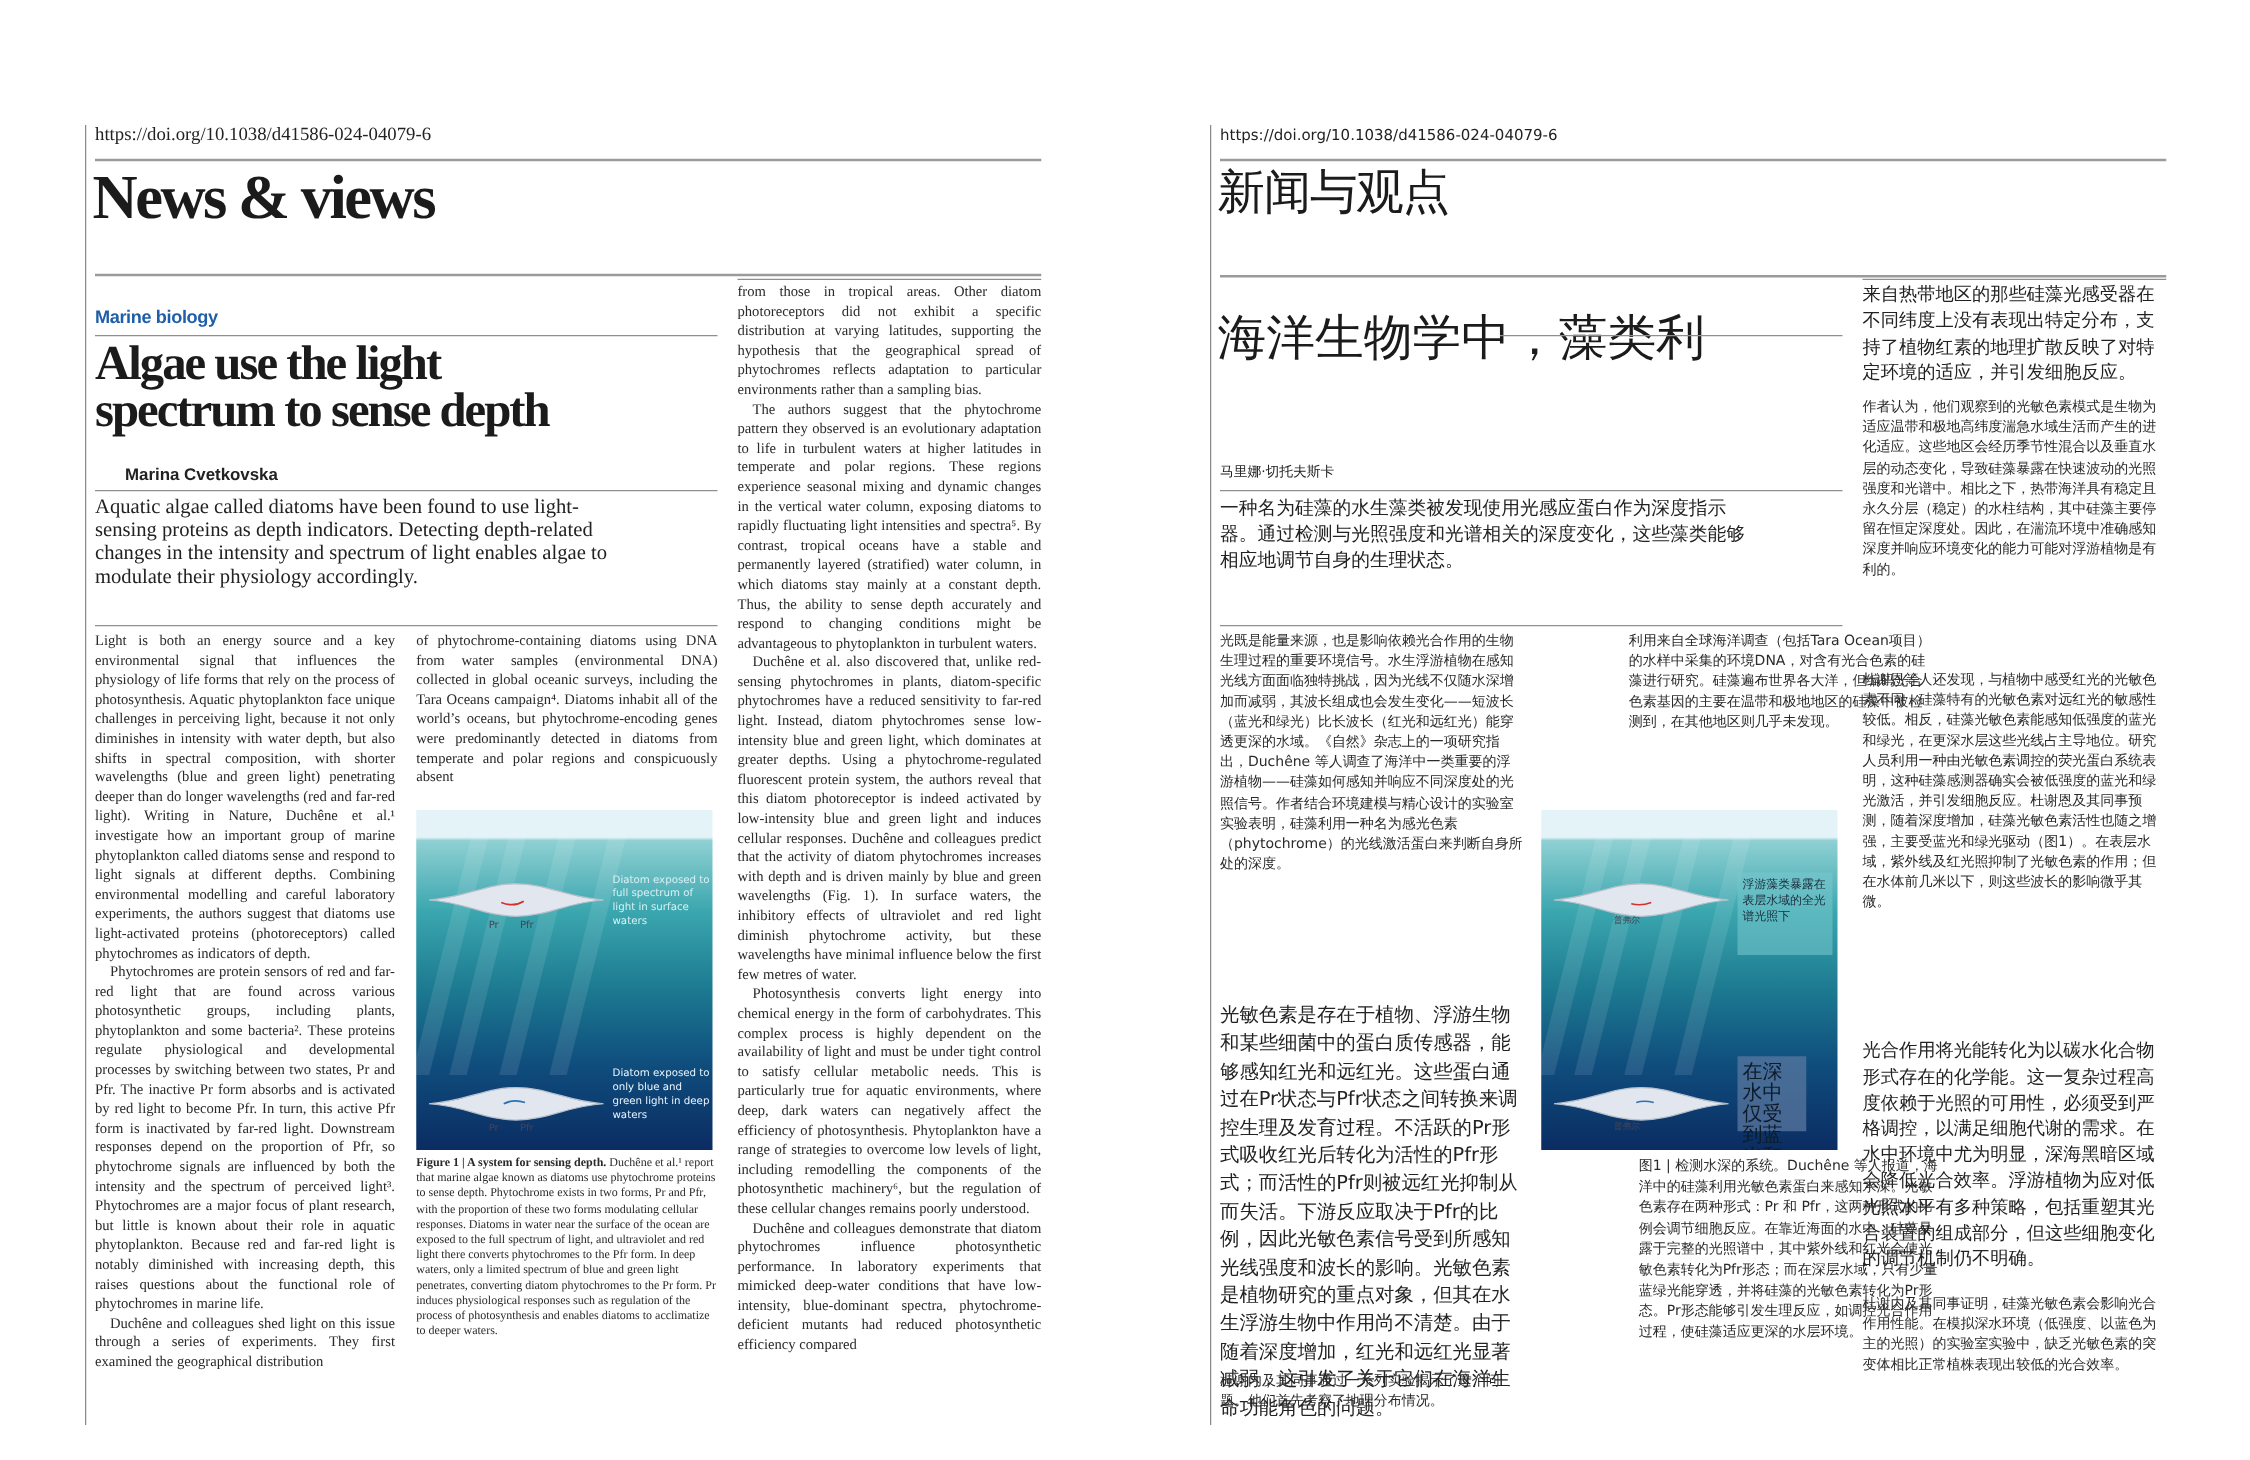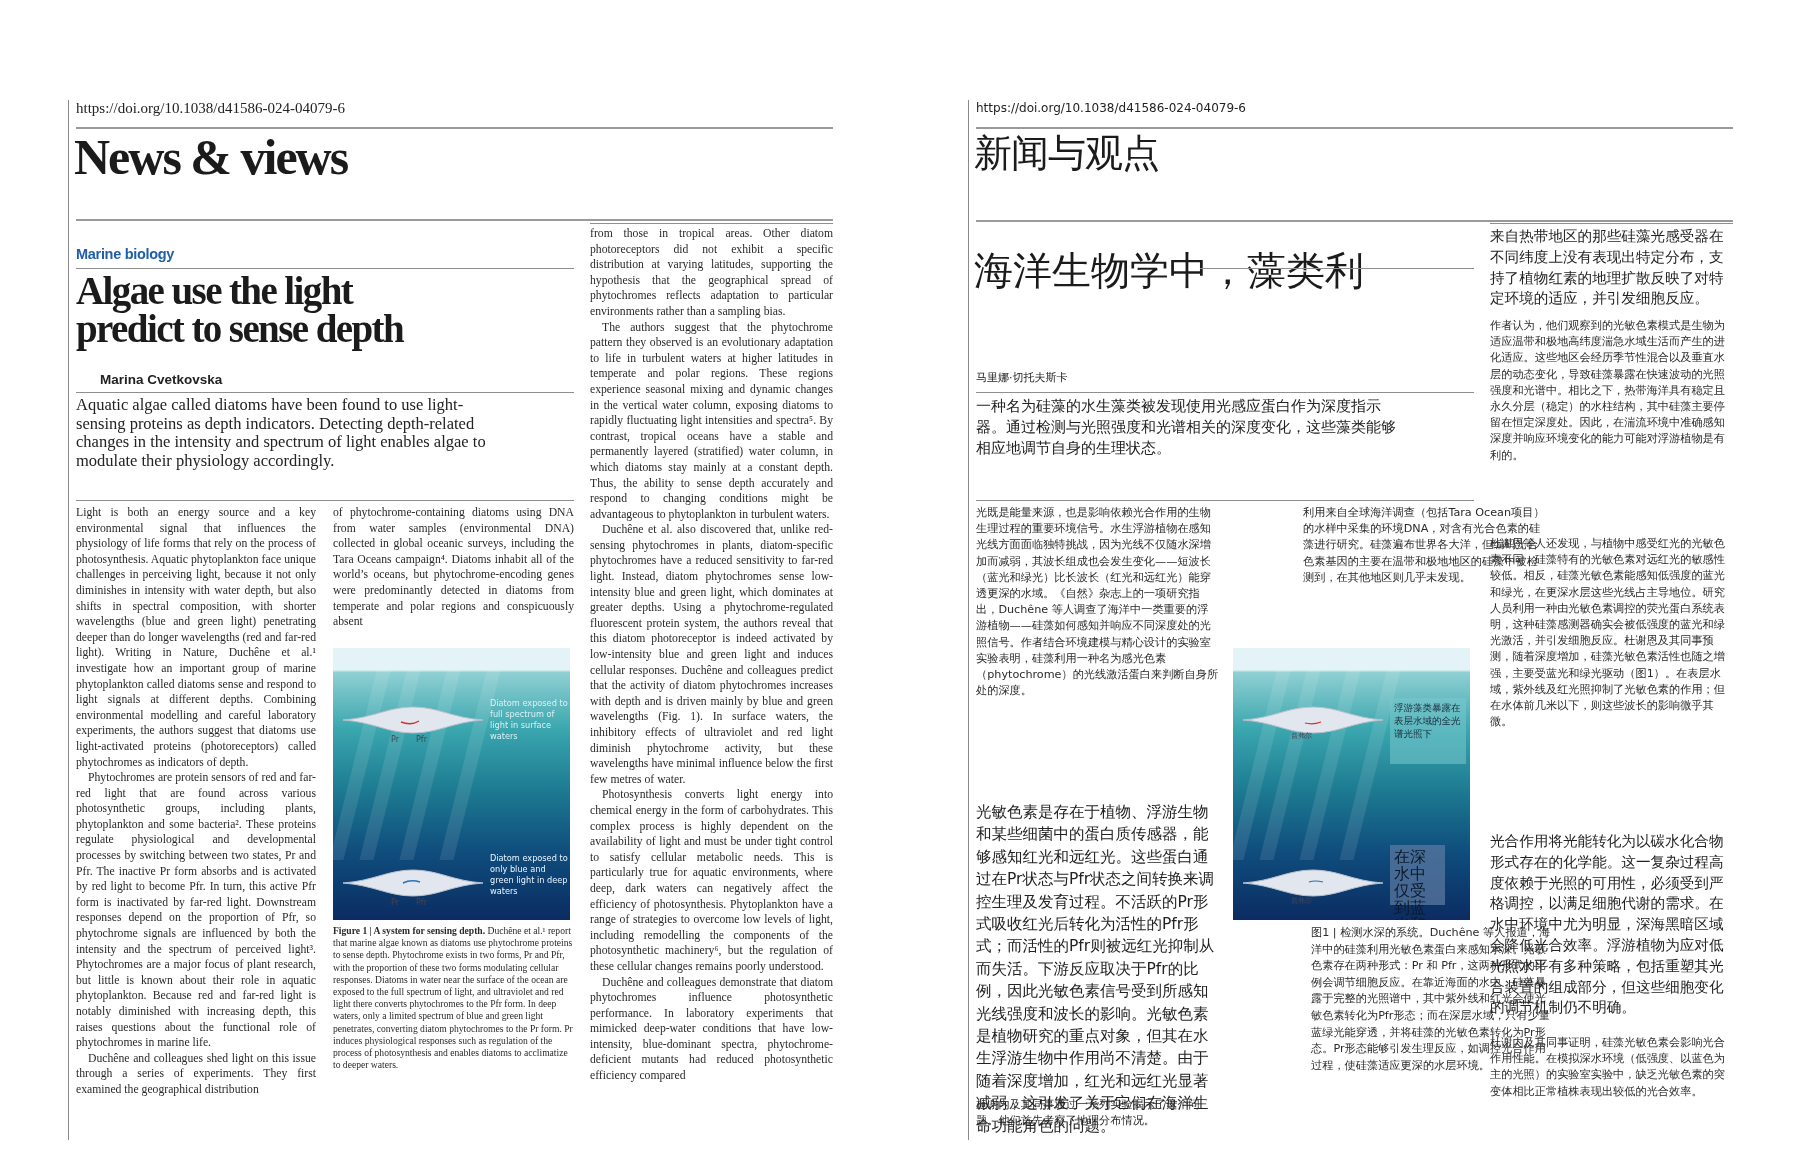--- a/index.html
+++ b/index.html
@@ -53,21 +53,21 @@
 
   <div class="abs doi" style="left:76px; top:100px;">https://doi.org/10.1038/d41586-024-04079-6</div>
   <div class="hrule" style="left:76px; top:127px; width:757px;"></div>
   <div class="abs masthead" style="left:74px; top:128px;">News &amp; views</div>
   <div class="hrule" style="left:76px; top:219px; width:757px;"></div>
 
   <div class="abs section-label" style="left:76px; top:246px;">Marine biology</div>
   <div class="hrule thin" style="left:76px; top:268px; width:498px;"></div>
   <div class="abs headline" style="left:76px; top:272px; width:500px;">
     <div>Algae use the light</div>
-    <div>predict to sense depth</div>
+    <div>spectrum to sense depth</div>
   </div>
   <div class="abs author" style="left:76px; top:372px;margin-left:24px;">Marina Cvetkovska</div>
   <div class="hrule thin" style="left:76px; top:392px; width:498px;"></div>
   <div class="abs standfirst" style="left:76px; top:396px; width:430px;">Aquatic algae called diatoms have been found to use light-sensing proteins as depth indicators. Detecting depth-related changes in the intensity and spectrum of light enables algae to modulate their physiology accordingly.</div>
   <div class="hrule thin" style="left:76px; top:500px; width:498px;"></div>
 
   <div class="abs body-en" style="left:76px; top:505px; width:240px;">
     <p>Light is both an energy source and a key environmental signal that influences the physiology of life forms that rely on the process of photosynthesis. Aquatic phytoplankton face unique challenges in perceiving light, because it not only diminishes in intensity with water depth, but also shifts in spectral composition, with shorter wavelengths (blue and green light) penetrating deeper than do longer wavelengths (red and far-red light). Writing in Nature, Duchêne et al.¹ investigate how an important group of marine phytoplankton called diatoms sense and respond to light signals at different depths. Combining environmental modelling and careful laboratory experiments, the authors suggest that diatoms use light-activated proteins (photoreceptors) called phytochromes as indicators of depth.</p>
     <p>Phytochromes are protein sensors of red and far-red light that are found across various photosynthetic groups, including plants, phytoplankton and some bacteria². These proteins regulate physiological and developmental processes by switching between two states, Pr and Pfr. The inactive Pr form absorbs and is activated by red light to become Pfr. In turn, this active Pfr form is inactivated by far-red light. Downstream responses depend on the proportion of Pfr, so phytochrome signals are influenced by both the intensity and the spectrum of perceived light³. Phytochromes are a major focus of plant research, but little is known about their role in aquatic phytoplankton. Because red and far-red light is notably diminished with increasing depth, this raises questions about the functional role of phytochromes in marine life.</p>
     <p>Duchêne and colleagues shed light on this issue through a series of experiments. They first examined the geographical distribution</p>

